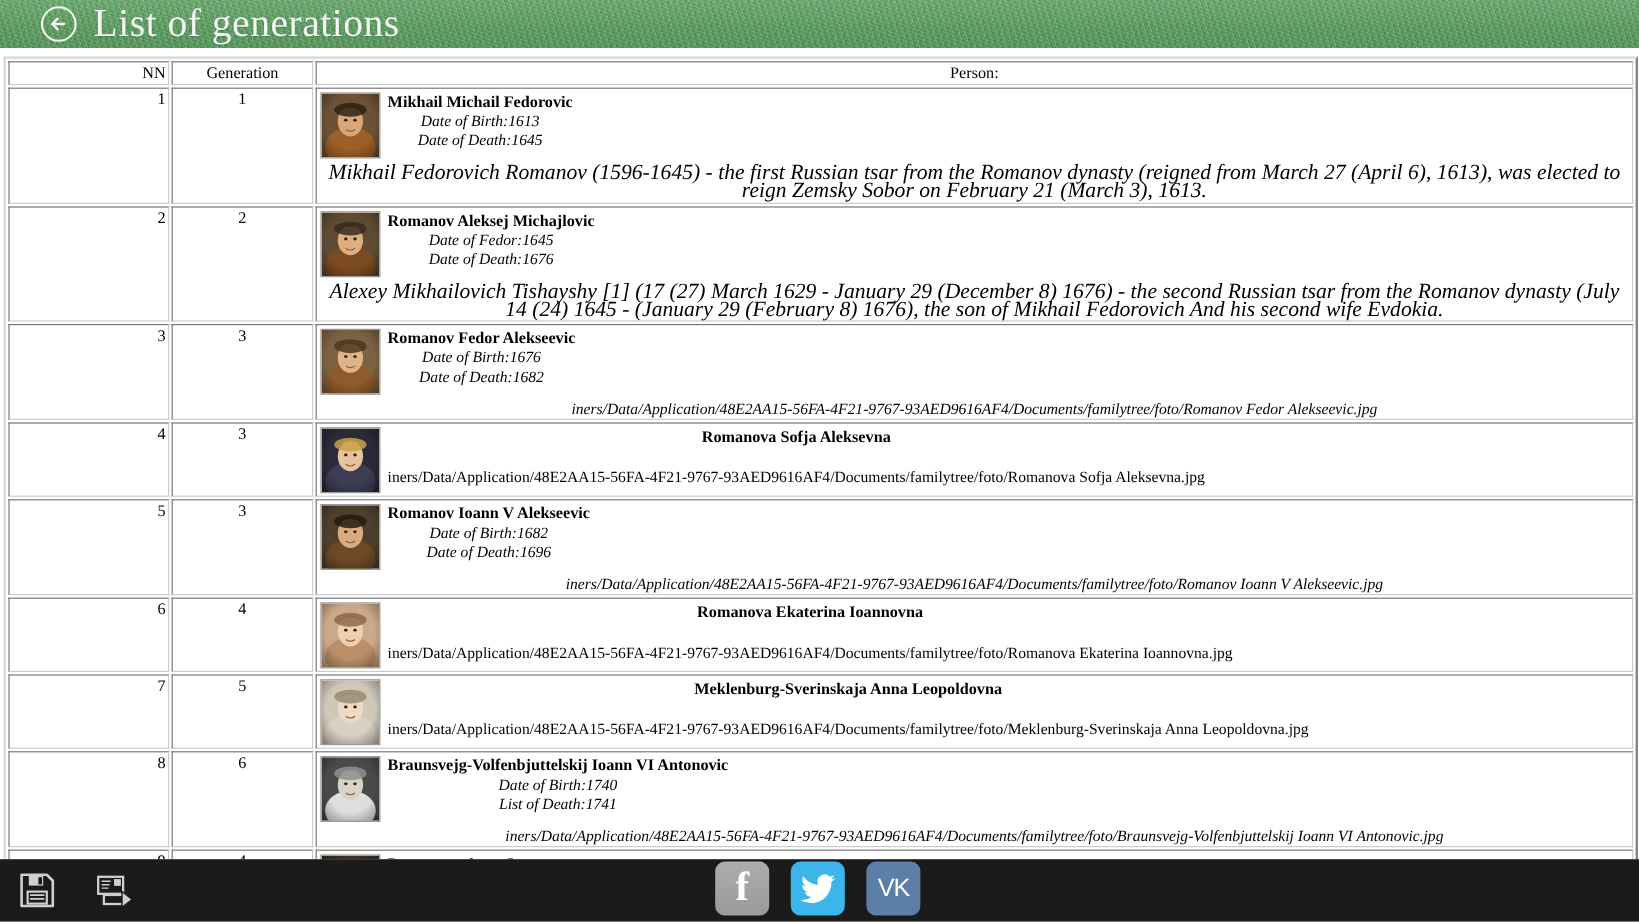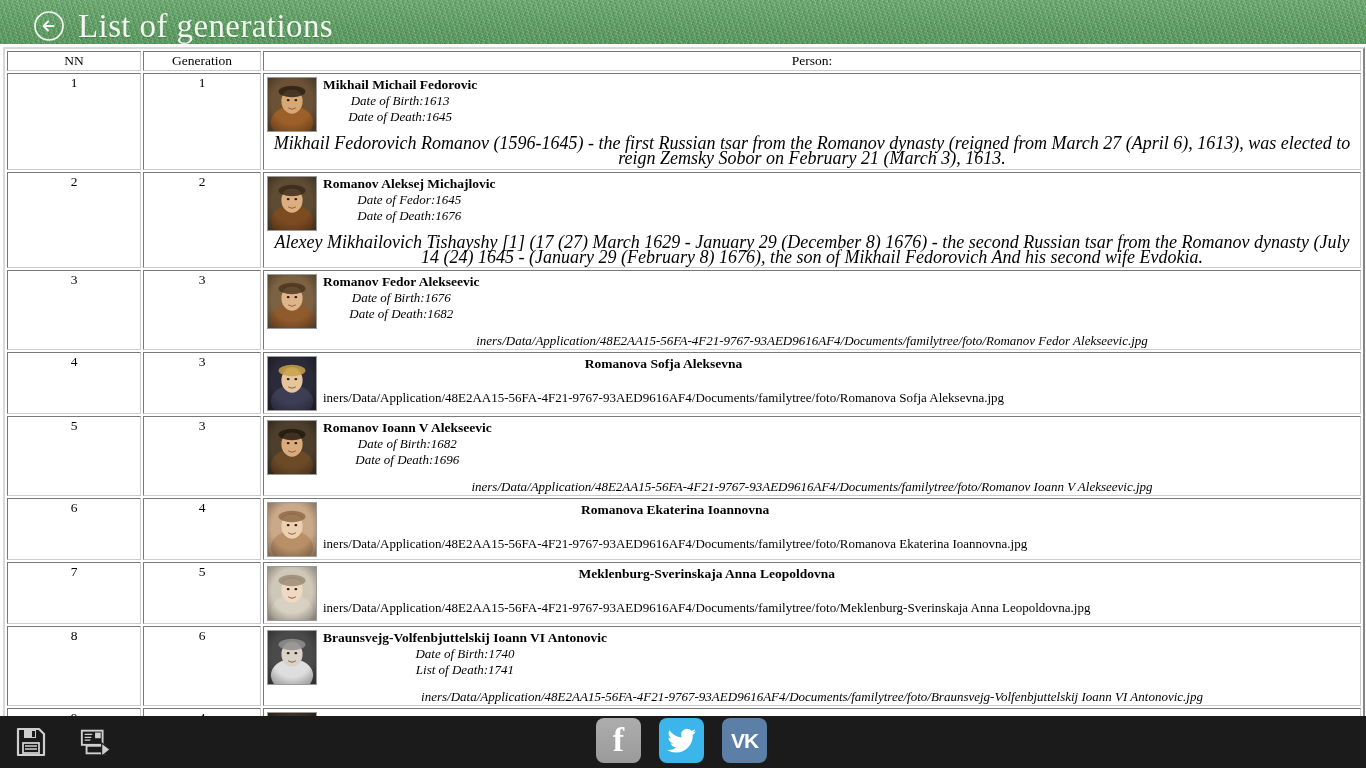--- a/index.html
+++ b/index.html
@@ -8,21 +8,21 @@
     width: 1366px; height: 768px;
     overflow: hidden;
     background: #ffffff;
     font-family: "Liberation Serif", serif;
   }
 
   
   #header {
     position: absolute;
     left: 0; top: 0;
-    width: 1366px; height: 52px;
+    width: 1366px; height: 40px;
     background-color: #63a668;
     background-image:
       repeating-linear-gradient(115deg, rgba(255,255,255,0.07) 0px, rgba(255,255,255,0.07) 1px, rgba(0,0,0,0.05) 1px, rgba(0,0,0,0.05) 2px, rgba(255,255,255,0.00) 2px, rgba(255,255,255,0.00) 4px),
       repeating-linear-gradient(75deg, rgba(255,255,255,0.10) 0px, rgba(255,255,255,0.10) 1px, rgba(0,0,0,0.06) 1px, rgba(0,0,0,0.06) 3px, rgba(255,255,255,0.00) 3px, rgba(255,255,255,0.00) 5px),
       repeating-linear-gradient(20deg, rgba(0,0,0,0.05) 0px, rgba(0,0,0,0.05) 2px, rgba(255,255,255,0.05) 2px, rgba(255,255,255,0.05) 3px),
       linear-gradient(to bottom, #6fb074 0%, #5fa263 55%, #589c5d 100%);
     display: flex;
     align-items: center;
     overflow: hidden;
   }
@@ -65,21 +65,21 @@
   #gen-table td, #gen-table th {
     border: 1px inset #cccccc;
     border-style: inset;
     background: #ffffff;
     font-family: "Liberation Serif", serif;
     font-size: 13.5px;
     color: #000000;
     vertical-align: top;
     padding: 1px 2px;
   }
-  th.col-nn, td.col-nn { width: 134px; text-align: center; }
+  th.col-nn, td.col-nn { width: 134px; text-align: right; }
   th.col-gen, td.col-gen { width: 118px; text-align: center; }
   th.col-person, td.col-person { text-align: center; }
   #gen-table thead th {
     font-weight: 400;
     height: 18px;
     padding-top: 1px;
   }
   th.col-person { padding-left: 3px; }
 
   
@@ -165,21 +165,21 @@
     background: linear-gradient(to bottom, #adadad, #9a9a9a);
     font-weight: bold;
     font-size: 34px;
     line-height: 34px;
     padding-bottom: 2px;
   }
   #tw-btn { background: #3cb5ea; }
   #vk-btn { background: #5b7fa6; }
   #vk-btn .vk-text {
     font-family: "Liberation Sans", sans-serif;
-    font-weight: bold;
+    font-weight: normal;
     font-size: 21px;
     letter-spacing: -1px;
   }
   .clip-row { overflow: hidden; }
 </style>
 </head>
 <body>
 
 <div id="header">
   <svg id="back-btn" viewBox="0 0 32 32">

